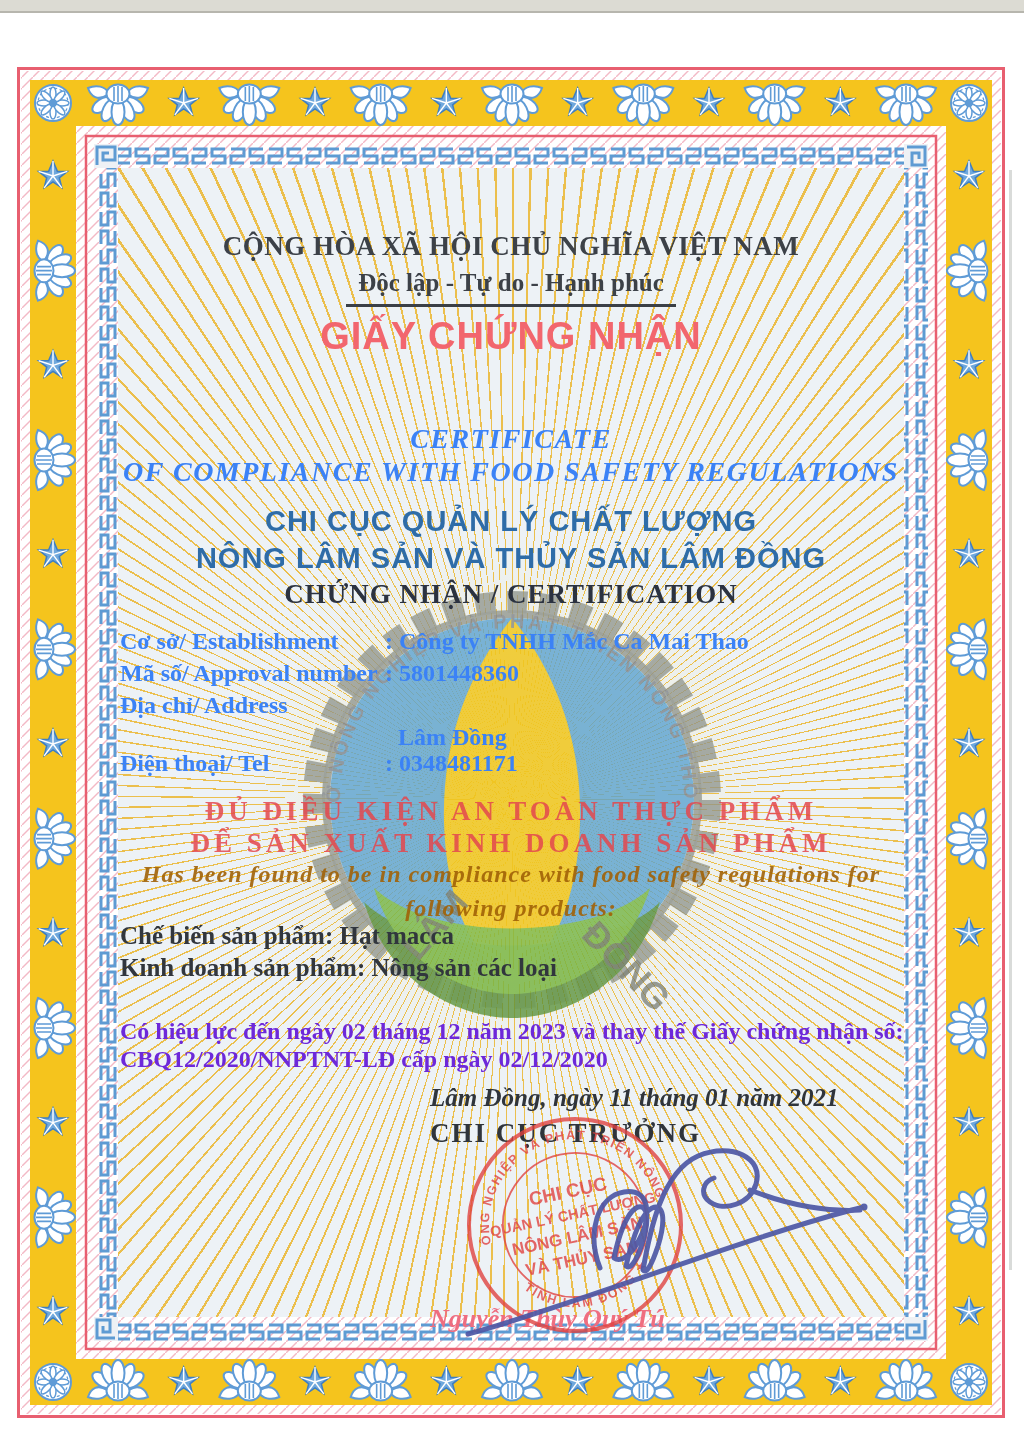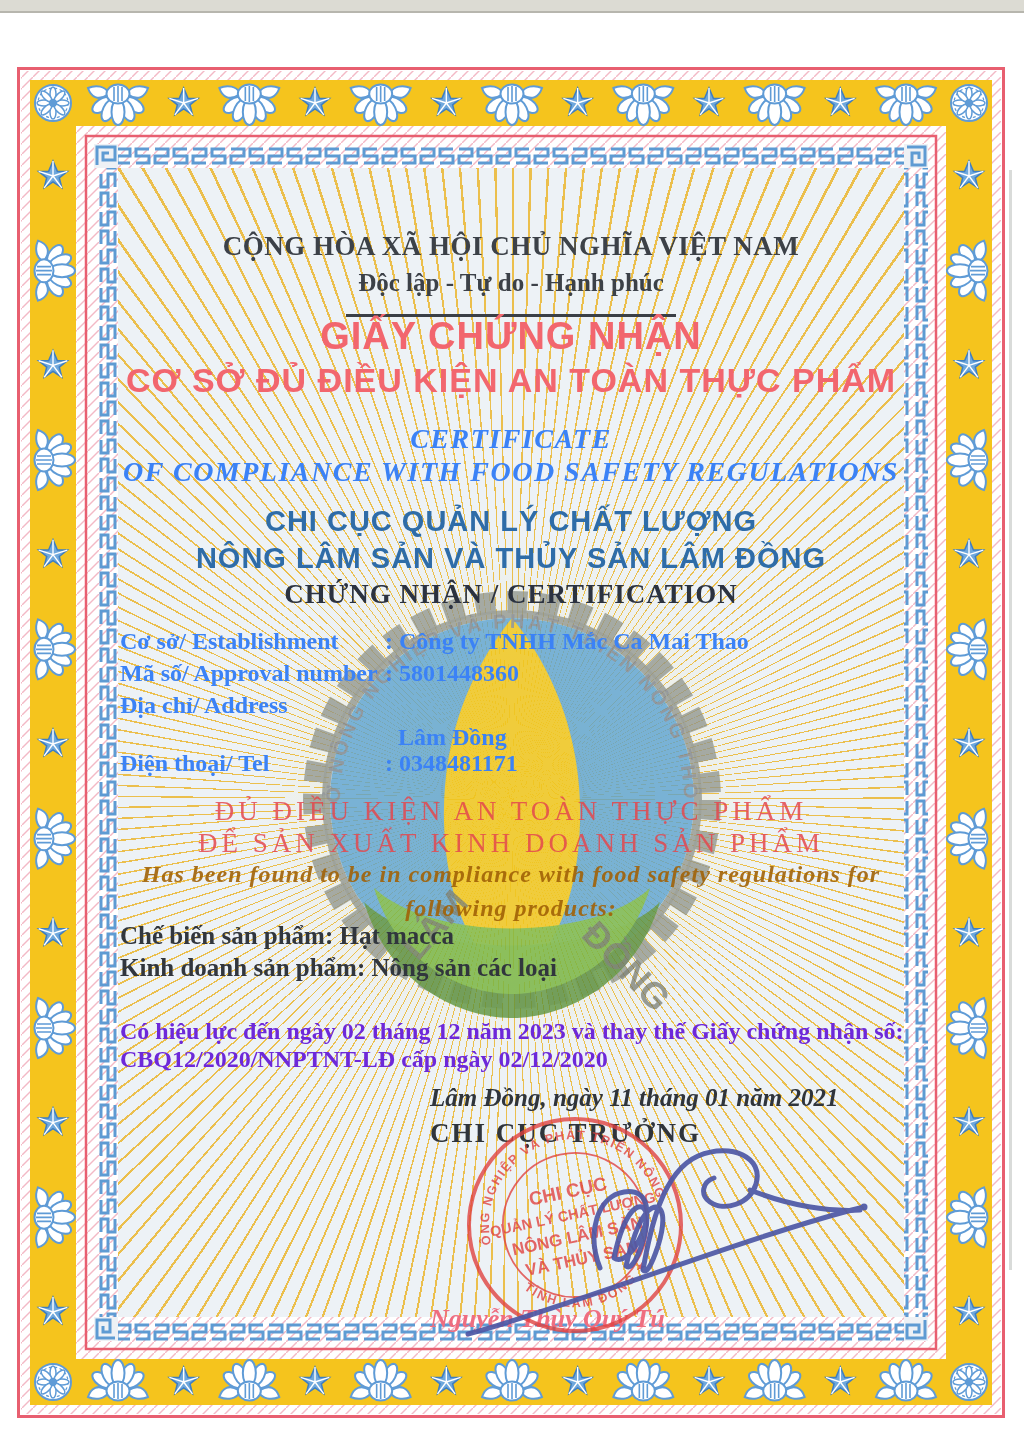--- a/index.html
+++ b/index.html
@@ -16,28 +16,28 @@
   svg.emblem{left:282px;top:570px;opacity:0.9;}
   svg.stamp{left:455px;top:1105px;opacity:0.9;}
   svg.signature{left:440px;top:1120px;}
   .content{position:absolute;left:0;top:16px;width:1024px;height:1448px;color:#363b42;}
   .abs{position:absolute;white-space:nowrap;}
   .ctr{left:118px;width:786px;text-align:center;}
   .ctr-r{left:430px;width:480px;}
   .sans{font-family:"Liberation Sans","DejaVu Sans",sans-serif;font-weight:bold;}
   .hdr1{font-size:27px;font-weight:bold;letter-spacing:0.5px;color:#3c4148;}
   .hdr2{font-size:25px;font-weight:bold;color:#3c4148;}
-  .hdr2 span{display:inline-block;border-bottom:3px solid #3a3f46;padding:0 12px 17px;}
+  .hdr2 span{display:inline-block;border-bottom:3px solid #3a3f46;padding:0 12px 7px;}
   .titleV{font-size:38px;letter-spacing:1px;color:#f2666e;}
   .titleV2{font-size:34px;letter-spacing:1px;color:#f2666e;}
   .titleEN{font-size:28px;font-weight:bold;font-style:italic;letter-spacing:1.5px;color:#3b82f6;}
   .authB{font-size:29px;letter-spacing:1px;color:#2e6ca8;}
   .authC{font-size:27px;font-weight:bold;letter-spacing:1px;color:#2b3240;}
   .fld{font-size:24px;font-weight:bold;color:#3b82f6;}
-  .decl{font-size:27px;font-weight:normal;letter-spacing:4px;color:#e4484e;opacity:.85;}
+  .decl{font-size:27px;font-weight:bold;letter-spacing:4px;color:#e4484e;opacity:.85;}
   .declEn{font-size:24px;font-weight:bold;font-style:italic;letter-spacing:1px;color:#a16207;opacity:.9;}
   .prod{font-size:25px;font-weight:bold;color:#31363d;}
   .issue{font-size:24px;font-weight:bold;color:#6d28d9;}
   .pdate{font-size:25px;font-weight:bold;font-style:italic;color:#2f343b;}
   .ptitle{font-size:27px;font-weight:bold;letter-spacing:2px;color:#2f343b;}
   .signame{font-size:26px;font-weight:bold;font-style:italic;color:#ef6e80;}
 </style>
 </head>
 <body>
 
@@ -193,21 +193,20 @@
       <text x="0" y="0" transform="translate(136,392) rotate(-48)" font-family="Liberation Sans, DejaVu Sans, sans-serif" font-size="36" font-weight="bold" fill="#6b7065" opacity="0.8">LÂM</text>
       <text x="0" y="0" transform="translate(298,366) rotate(46)" font-family="Liberation Sans, DejaVu Sans, sans-serif" font-size="36" font-weight="bold" fill="#6b7065" opacity="0.8">ĐỒNG</text>
     </g>
   </svg>
 
   <div class="content">
     <div class="abs ctr hdr1" style="top:215px">CỘNG HÒA XÃ HỘI CHỦ NGHĨA VIỆT NAM</div>
     <div class="abs ctr hdr2" style="top:253px"><span>Độc lập - Tự do - Hạnh phúc</span></div>
 
     <div class="abs ctr sans titleV" style="top:299px">GIẤY CHỨNG NHẬN</div>
-    <div class="abs ctr sans titleV2" style="top:345px">CƠ SỞ ĐỦ ĐIỀU KIỆN AN TOÀN THỰC PHẨM</div>
 
     <div class="abs ctr titleEN" style="top:407px">CERTIFICATE</div>
     <div class="abs ctr titleEN" style="top:440px">OF COMPLIANCE WITH FOOD SAFETY REGULATIONS</div>
 
     <div class="abs ctr sans authB" style="top:489px">CHI CỤC QUẢN LÝ CHẤT LƯỢNG</div>
     <div class="abs ctr sans authB" style="top:526px">NÔNG LÂM SẢN VÀ THỦY SẢN LÂM ĐỒNG</div>
     <div class="abs ctr authC" style="top:563px">CHỨNG NHẬN / CERTIFICATION</div>
 
     <div class="abs fld" style="left:120px;top:612px">Cơ sở/ Establishment</div>
     <div class="abs fld" style="left:385px;top:612px">: Công ty TNHH Mắc Ca Mai Thao</div>

